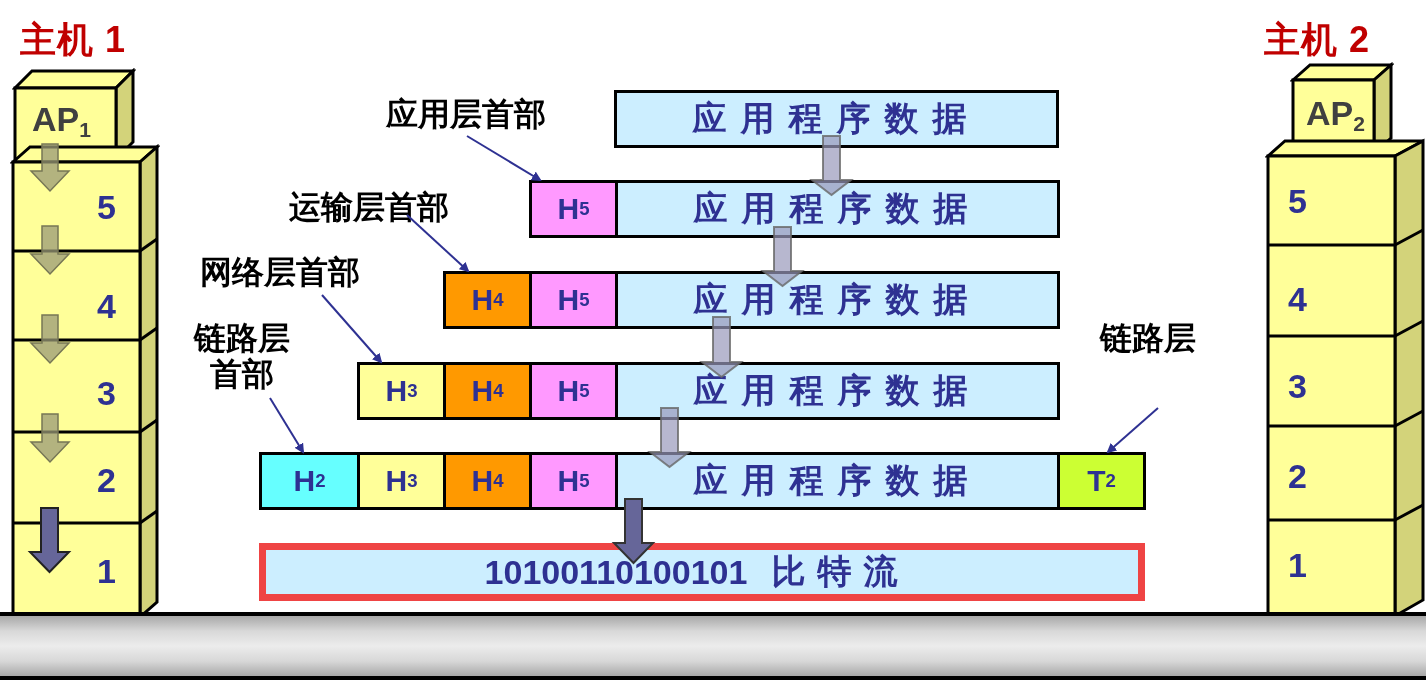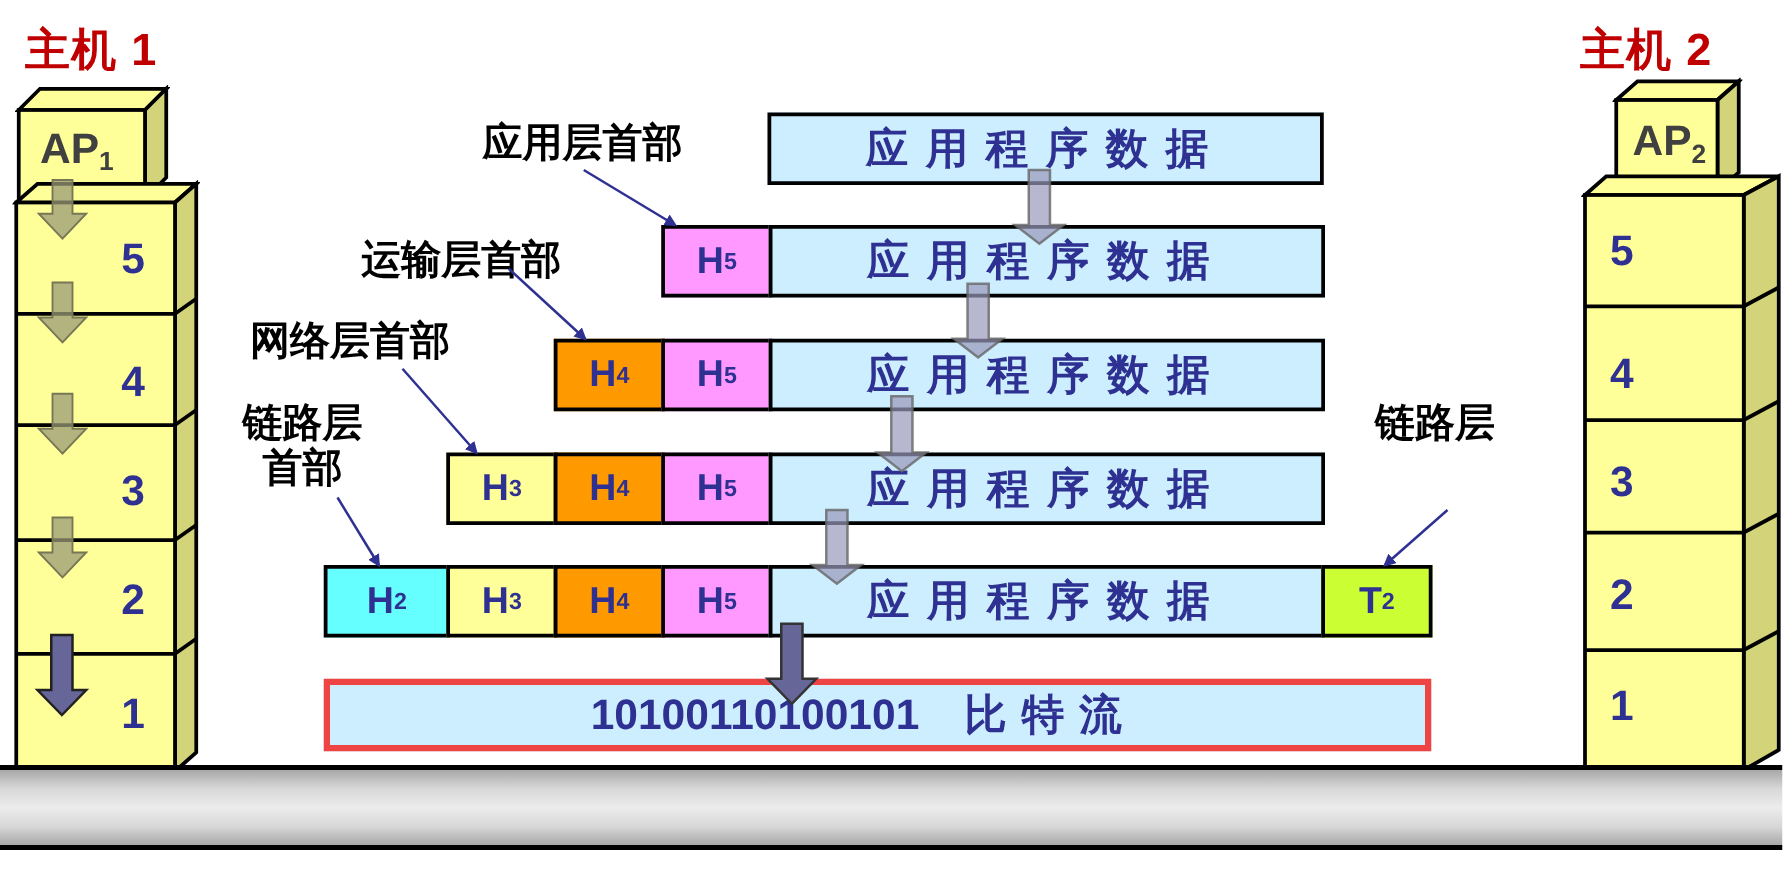--- a/index.html
+++ b/index.html
@@ -20,22 +20,22 @@
   .hdr { font-size: 30px; }
   .data-cell { background: #cceeff; font-size: 34px; font-weight: bold; letter-spacing: 14px; font-family: "DejaVu Sans", sans-serif; }
   .c-h2 { background: #66ffff; width: 101px; }
   .c-h3 { background: #ffff99; width: 89px; }
   .c-h4 { background: #ff9900; width: 89px; }
   .c-h5 { background: #ff99ff; width: 89px; }
   .c-t2 { background: #ccff33; width: 89px; }
 
   .annot { position: absolute; color: #000000; font-size: 32px; font-weight: bold; line-height: 36px; white-space: nowrap; text-align: center; font-family: "DejaVu Sans", sans-serif; }
 
-  .bits { position: absolute; left: 259px; top: 543px; width: 886px; height: 58px; background: #cceeff; border: 5px solid #ef4444; display: flex; align-items: center; justify-content: center; color: #2e3192; font-weight: bold; font-size: 34px; white-space: nowrap; gap: 14px; }
-  .bits .cjk { font-family: "DejaVu Sans", sans-serif; letter-spacing: 12px; margin: 0 22px; }
+  .bits { position: absolute; left: 259px; top: 543px; width: 886px; height: 58px; background: #cceeff; border: 7px solid #ef4444; display: flex; align-items: center; justify-content: center; color: #2e3192; font-weight: bold; font-size: 34px; white-space: nowrap; gap: 14px; }
+  .bits .cjk { font-family: "DejaVu Sans", sans-serif; letter-spacing: 12px; margin: 0 10px; }
 
   .medium { position: absolute; left: 0; top: 612px; width: 1426px; height: 68px; border-top: 4px solid #000; border-bottom: 4px solid #000;
     background: linear-gradient(to bottom, #a8a8a8 0%, #d8d8d8 25%, #ececec 50%, #d8d8d8 75%, #a8a8a8 100%); }
 
   svg.overlay { position: absolute; left: 0; top: 0; width: 1426px; height: 696px; pointer-events: none; }
 </style>
 </head>
 <body>
 
 <div class="host-title" style="left:20px; top:20px;">主机 1</div>

